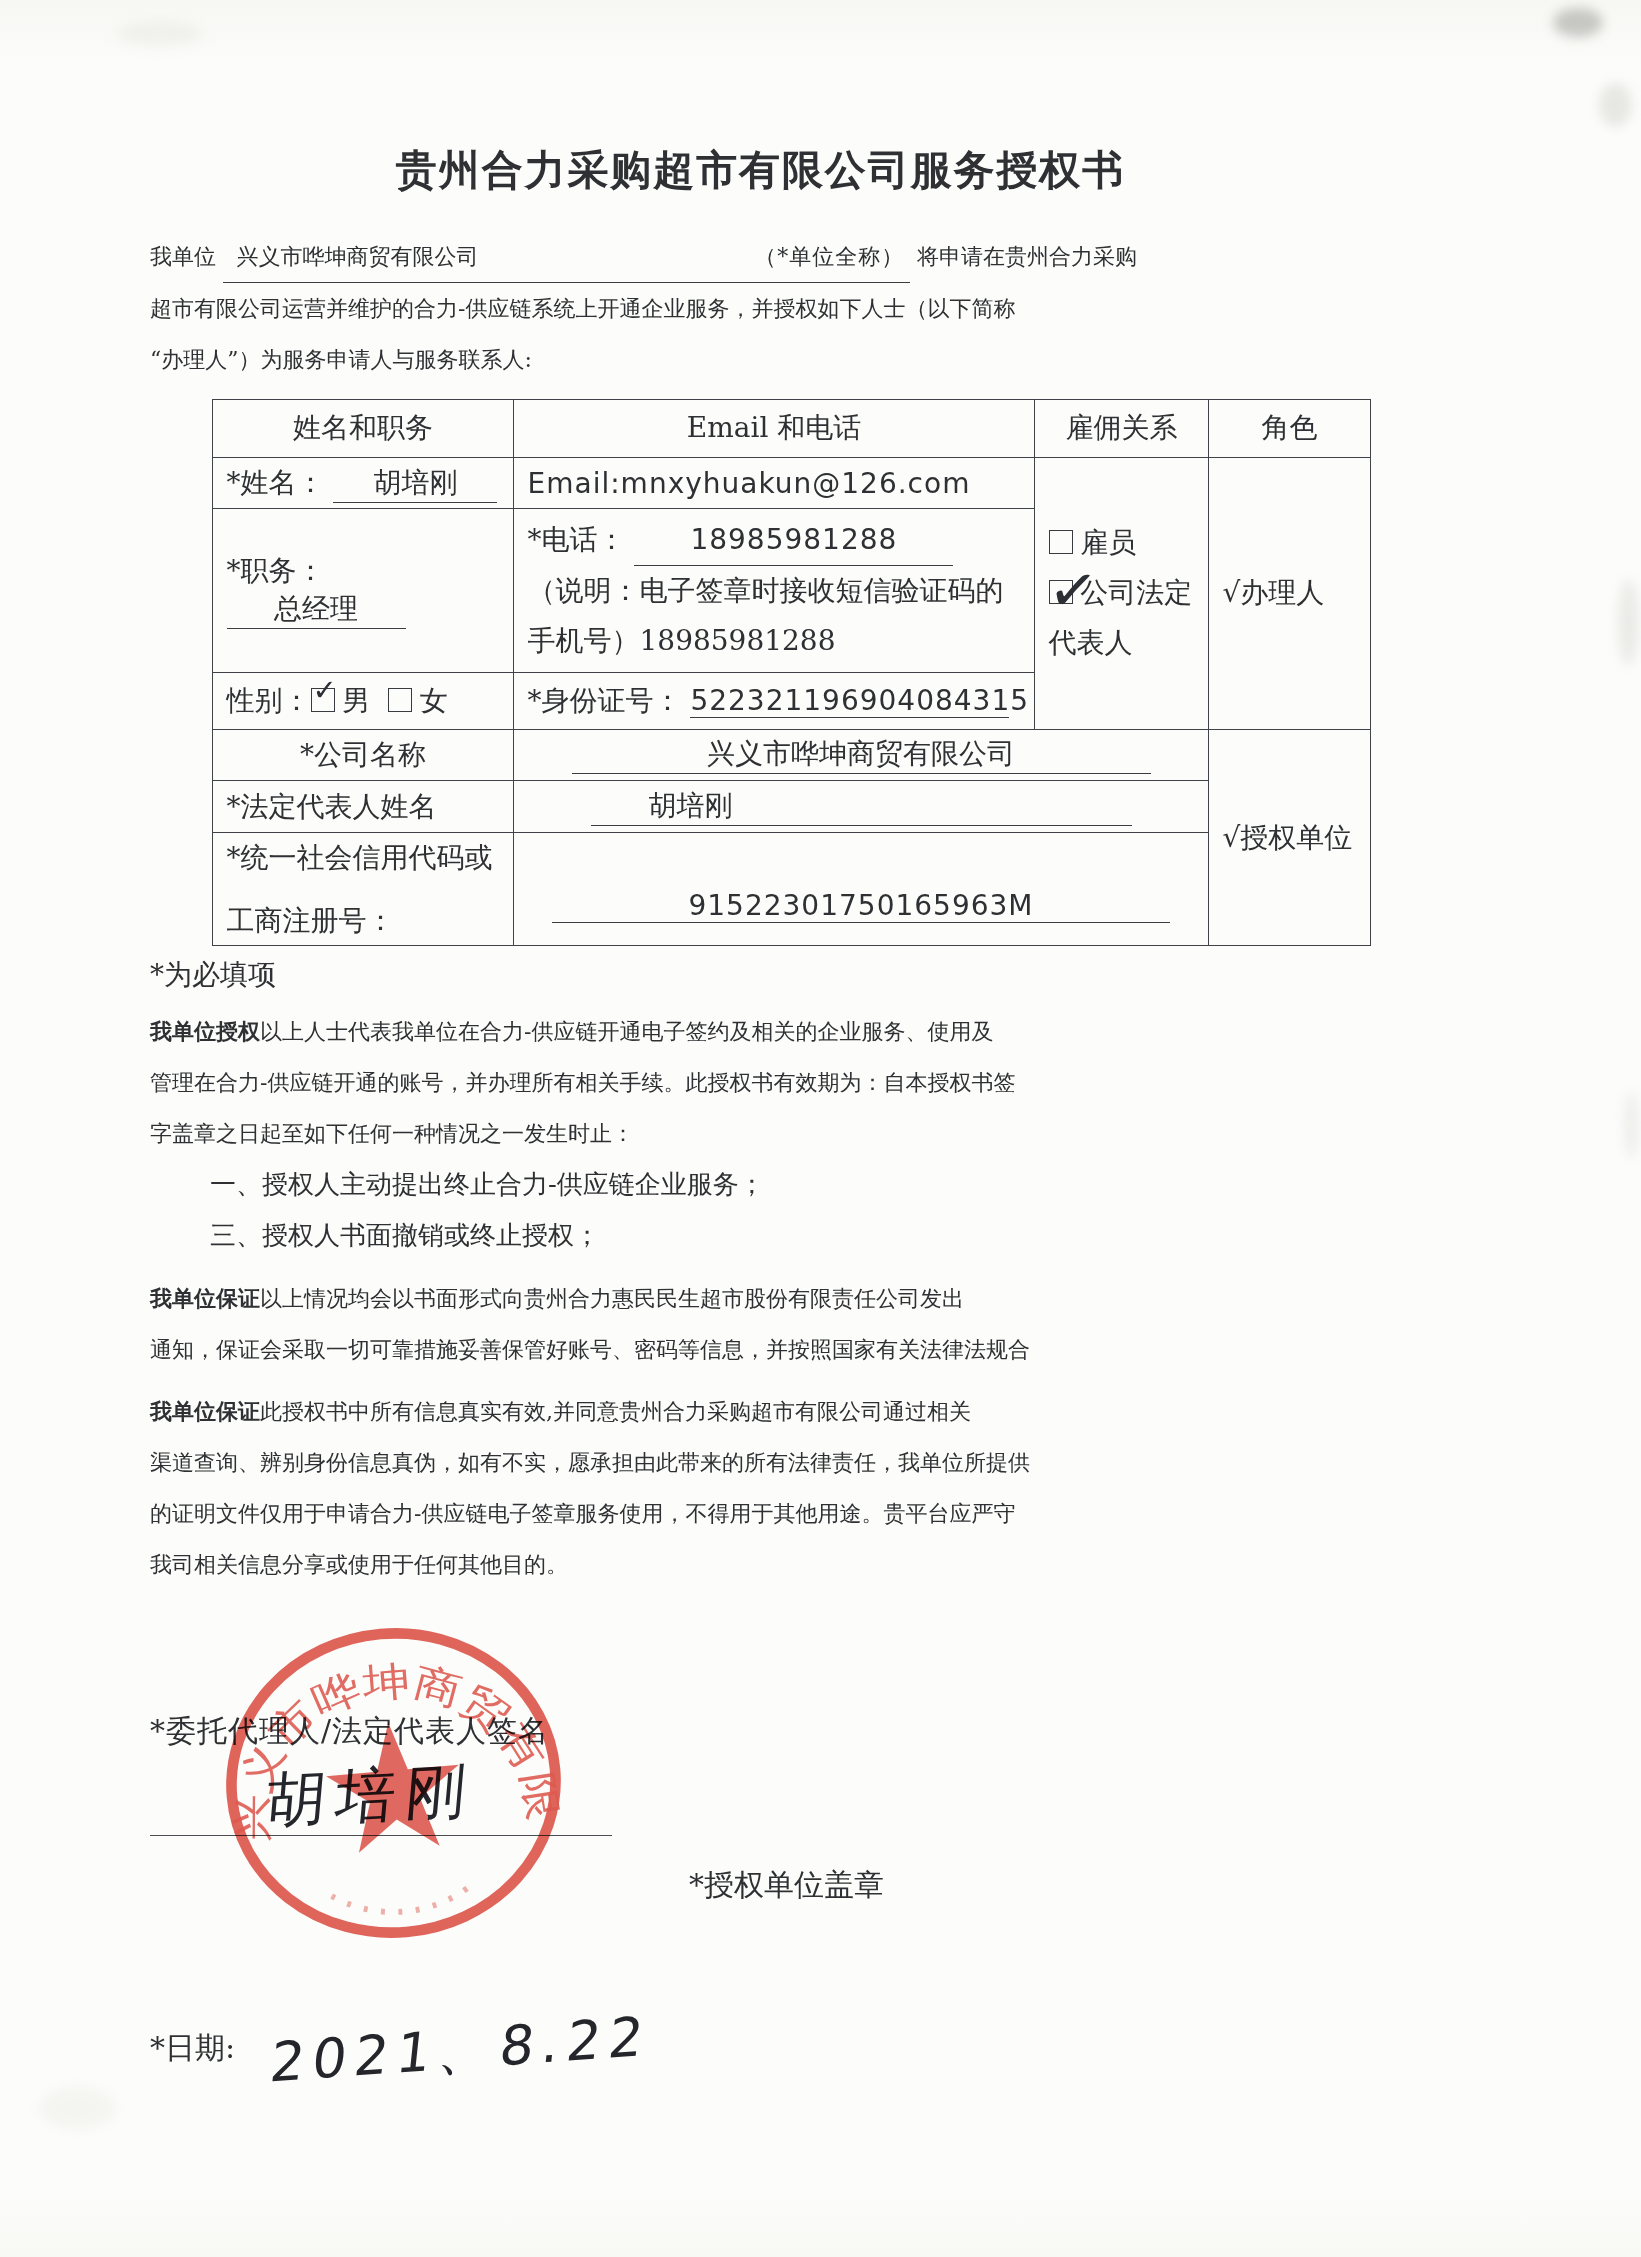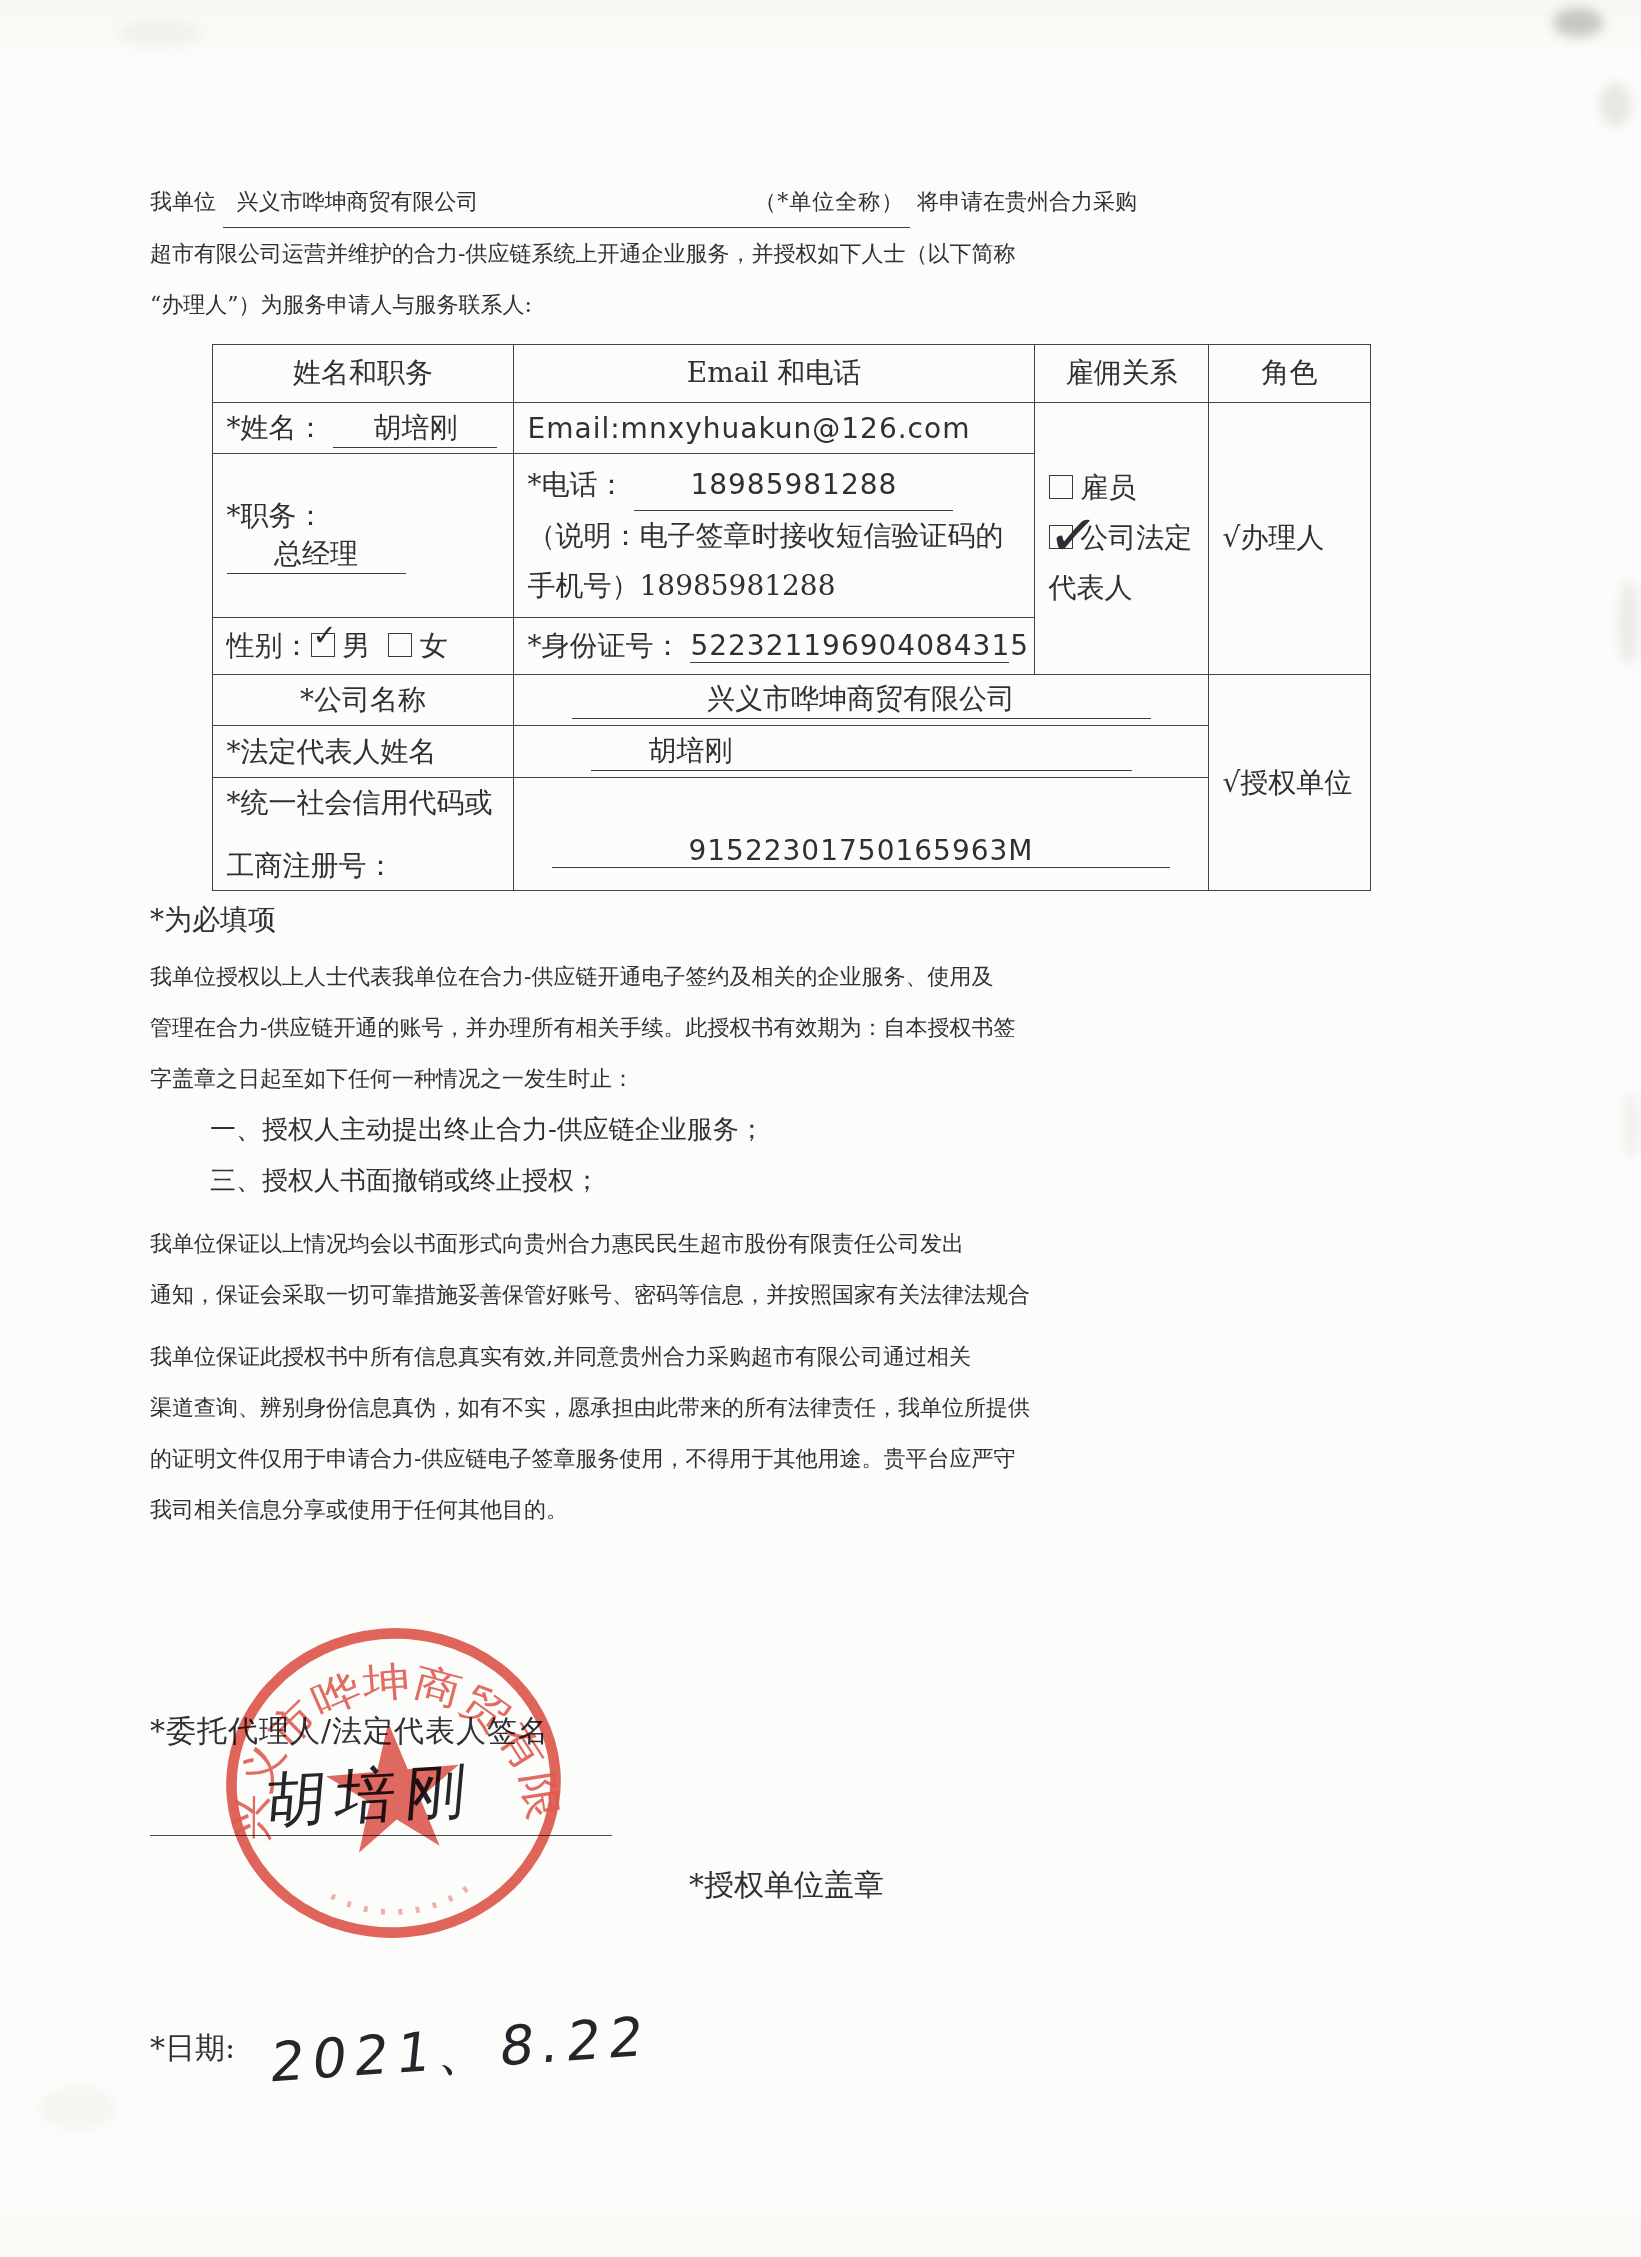--- a/index.html
+++ b/index.html
@@ -60,21 +60,21 @@
          margin-right:7.7px; vertical-align:-1.9px; position:relative; }
   .box .tick { position:absolute; left:1px; top:-12.6px; font-size:29px; line-height:29px;
                font-family:"DejaVu Sans", sans-serif; color:#2c2f34; }
   .box .bigtick { position:absolute; left:-1.9px; top:-21px; font-size:60px; line-height:60px;
                font-family:"DejaVu Sans", sans-serif; color:#2c2f34; transform:rotate(6deg); font-weight:bold; }
 
   .note { font-size:28px; margin-top:10px; }
 
   .body-para { margin-top:11.6px; }
   .list-line { font-size:26px; line-height:51px; text-indent:60px; }
-  .lead { font-weight:normal; }
+  .lead { font-weight:bold; }
 
   
   .sig-block { position:absolute; left:150px; top:1711px; width:734px; font-size:30px; }
   .sig-label { letter-spacing:1px; }
   .sig-name { position:relative; left:116px; top:3.9px; display:inline-block;
               font-size:60px; color:#24262b; font-family:"DejaVu Sans", sans-serif;
               transform:rotate(-3deg) skewX(-8deg); letter-spacing:9.7px; }
   .sig-line { width:462px; border-bottom:1.9px solid #4a4d52; margin-top:1.9px; }
   .seal-label { margin-top:29px;text-align:right; }
   .date-row { margin-top:108px; }
@@ -94,20 +94,21 @@
 
   <div class="artifact a1"></div>
   <div class="artifact a2"></div>
   <div class="artifact a3"></div>
   <div class="artifact a4"></div>
   <div class="artifact a5"></div>
   <div class="artifact a6"></div>
 
   <div class="content">
 
+    <div class="doc-title">贵州合力采购超市有限公司服务授权书</div>
 
     <div class="para intro">
       <div>
         <span class="indent">我单位</span>
         <span class="fill-line">
             <span>兴义市哗坤商贸有限公司</span>
             <span class="hint">（*单位全称）</span>
           </span>
         <span>将申请在贵州合力采购</span>
       </div>

